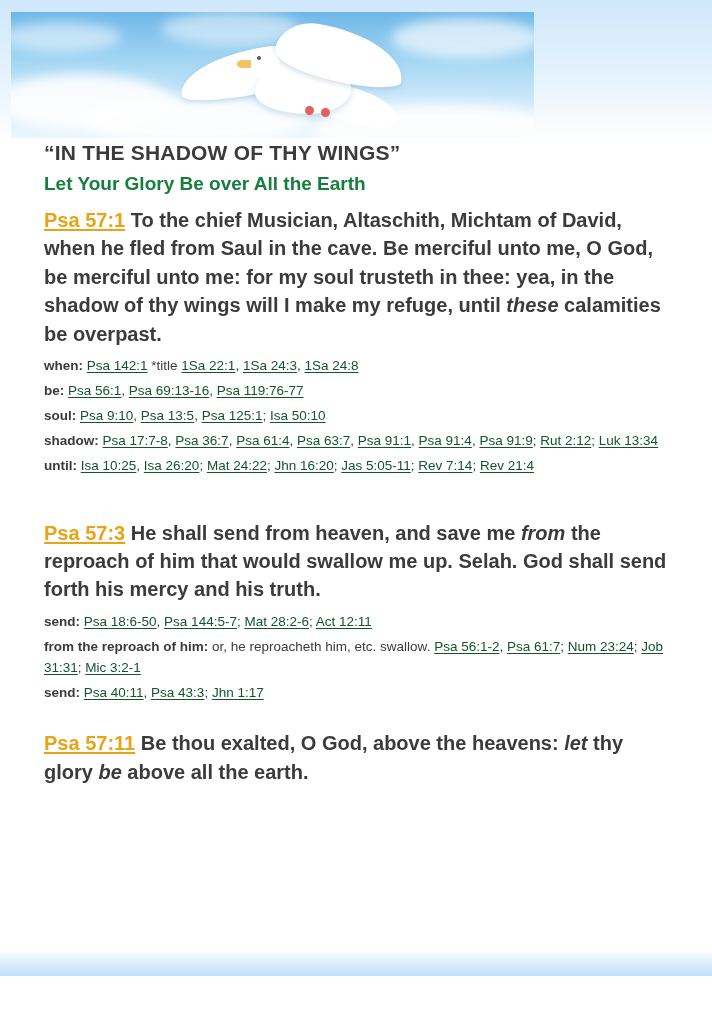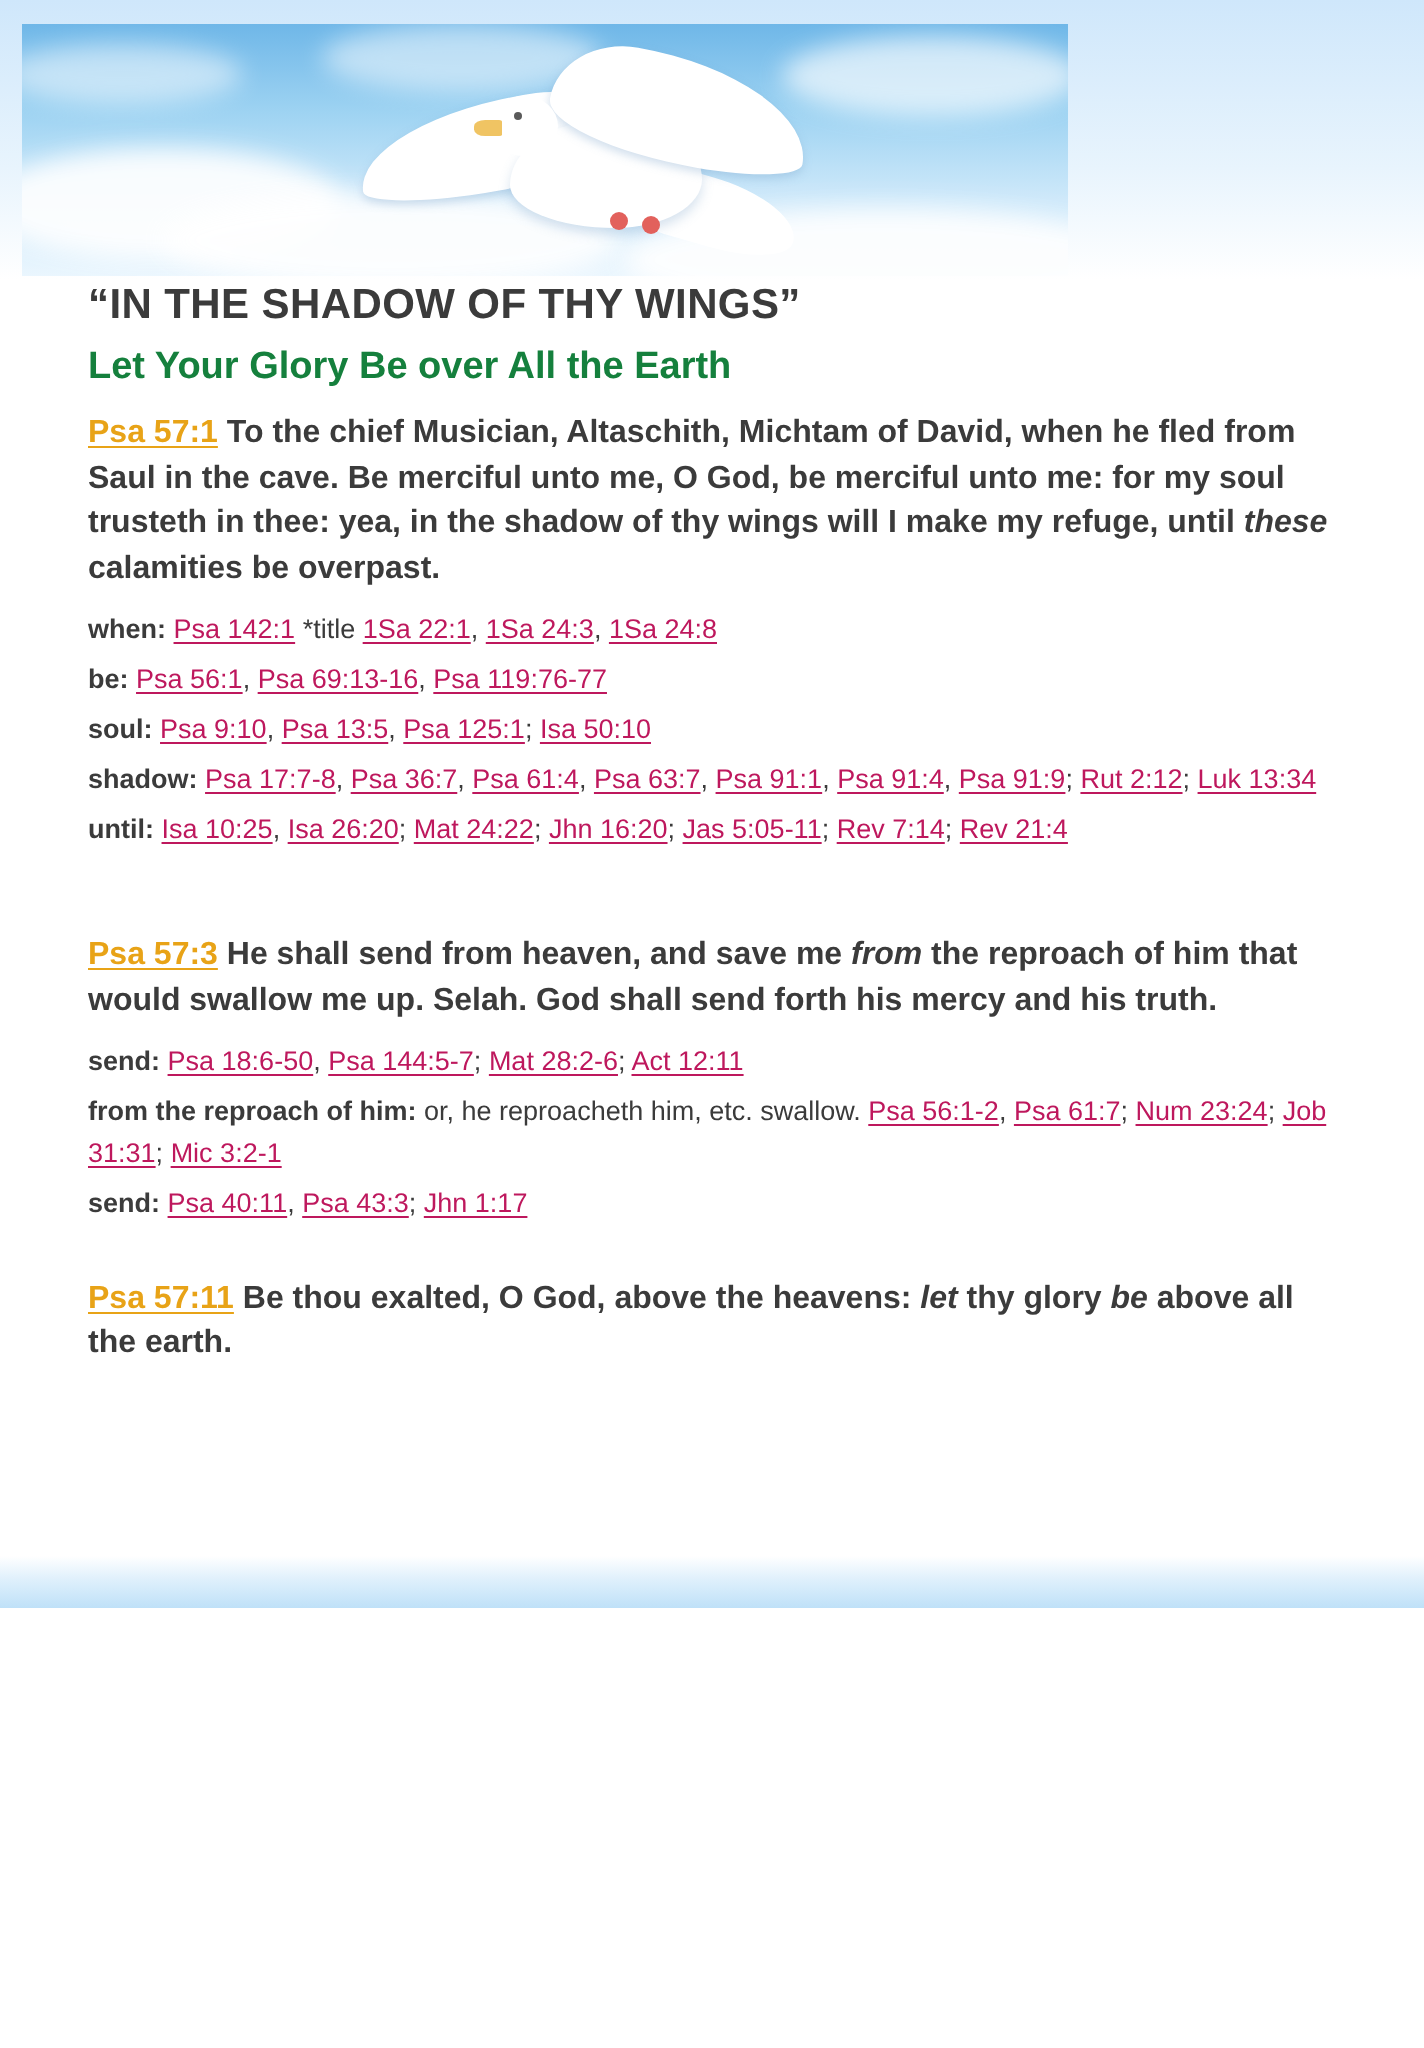--- a/index.html
+++ b/index.html
@@ -9,21 +9,21 @@
   body {
     width: 712px;
     height: 1024px;
     background: #ffffff;
     font-family: "Liberation Sans", sans-serif;
     overflow: hidden;
   }
   .page {
     position: relative;
     width: 712px;
-    height: 804px;
+    height: 976px;
     background: #ffffff;
     box-sizing: border-box;
   }
   
   .sky-band {
     position: absolute;
     left: 0;
     top: 0;
     width: 712px;
     height: 140px;
@@ -149,21 +149,21 @@
     line-height: 1.25;
   }
   .heading-2 {
     font-size: 19px;
     font-weight: bold;
     color: #15803d;
     margin: 0 0 10px 0;
     line-height: 1.25;
   }
   .verse {
-    font-size: 16px;
+    font-size: 20px;
     font-weight: bold;
     color: #3b3b3b;
     line-height: 1.42;
     margin: 0 0 8px 0;
   }
   .verse .ref {
     color: #e8a317;
     text-decoration: underline;
     text-decoration-color: #e8a317;
     text-underline-offset: 2px;
@@ -172,21 +172,21 @@
   .verse i { font-style: italic; }
 
   .notes {
     font-size: 13.5px;
     color: #3b3b3b;
     line-height: 1.55;
     margin: 0 0 2px 0;
   }
   .notes .lbl { font-weight: bold; }
   .lnk {
-    color: #be185d;
+    color: #14532d;
     text-decoration: underline;
     text-underline-offset: 2px;
     cursor: pointer;
   }
   .block { margin-bottom: 4px; }
   .gap-lg { height: 38px; }
   .gap-md { height: 22px; }
   .notes-group { margin-top: 4px; }
 </style>
 </head>

